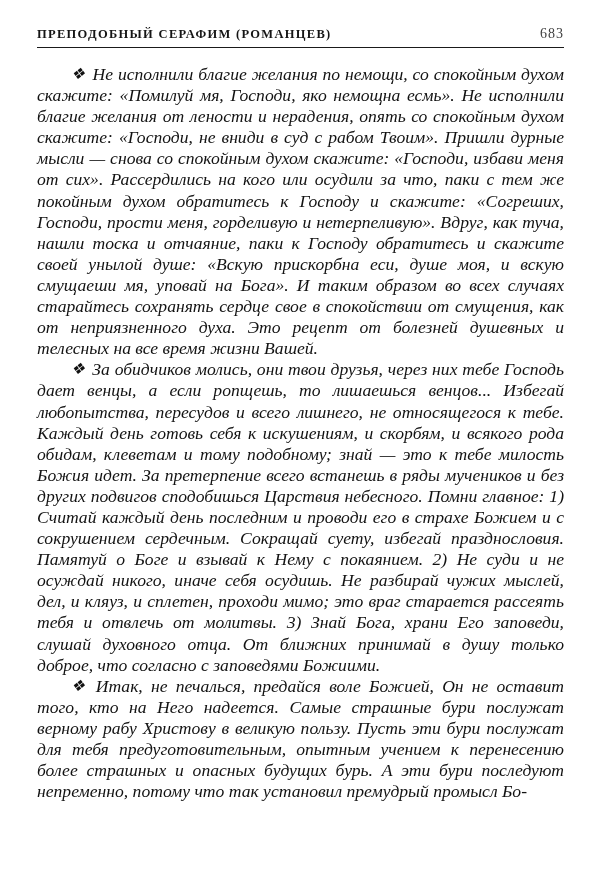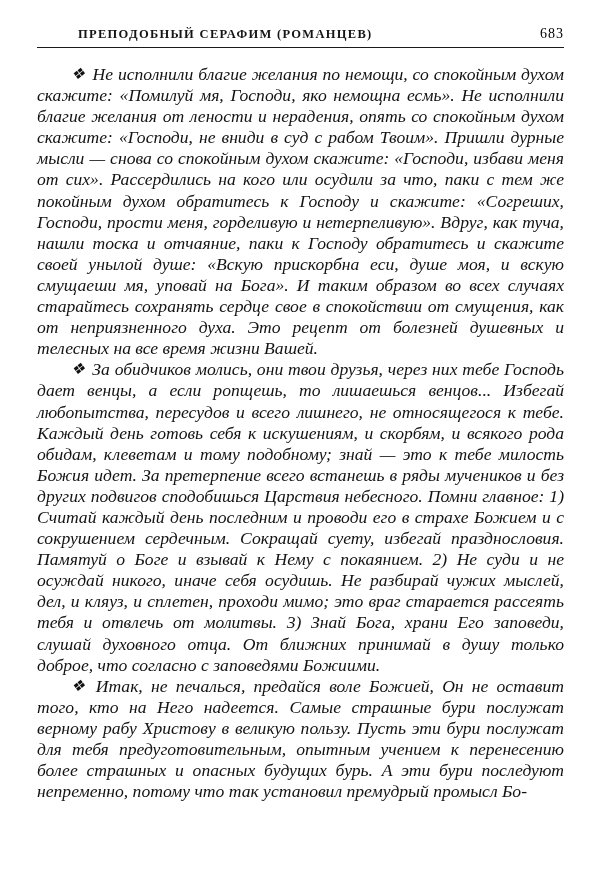--- a/index.html
+++ b/index.html
@@ -15,32 +15,31 @@
       background: #ffffff;
       padding: 26px 36px 0 37px;
       font-family: "Liberation Serif", "DejaVu Serif", serif;
       color: #121212;
       overflow: hidden;
     }
     .header {
       display: flex;
       justify-content: space-between;
       align-items: baseline;
-      margin-left: 41px;
     }
     .running-title {
       font-size: 12.5px;
       font-weight: bold;
       letter-spacing: 1.3px;
       color: #151515;
     }
     .page-number {
       font-size: 14px;
       letter-spacing: 1px;
-      color: #000000;
+      color: #404040;
     }
     .rule {
       border-bottom: 1.4px solid #1a1a1a;
       margin-top: 5px;
       margin-bottom: 16px;
     }
     .body-text {
       font-size: 17.6px;
       line-height: 21.1px;
       text-align: justify;

